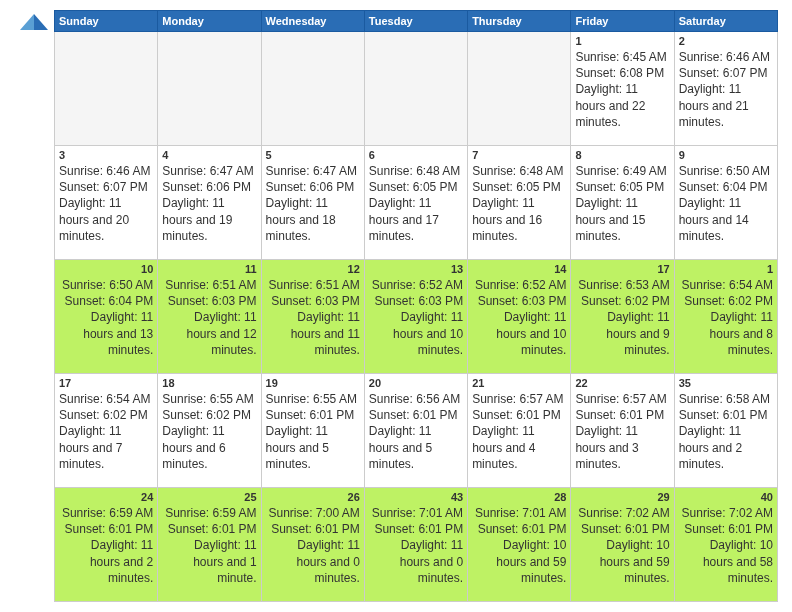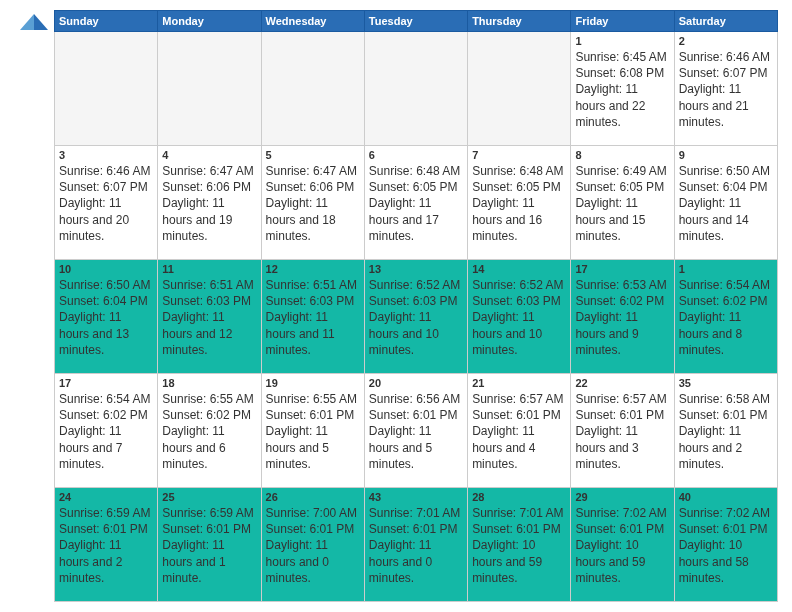--- a/index.html
+++ b/index.html
@@ -79,21 +79,22 @@
       font-size: 9px;
       color: #333;
       width: calc(100% / 7);
       height: 78px;
       background: #fff;
     }
     .calendar td.empty {
       background: #f5f5f5;
     }
     .calendar td.shaded {
-      background: #14b8a6;
+      background: #bef264;
+      text-align: right;
     }
     .day-num {
       font-size: 11px;
       font-weight: bold;
       display: block;
       margin-bottom: 2px;
     }
     .day-info {
       font-size: 12px;
       line-height: 1.35;

